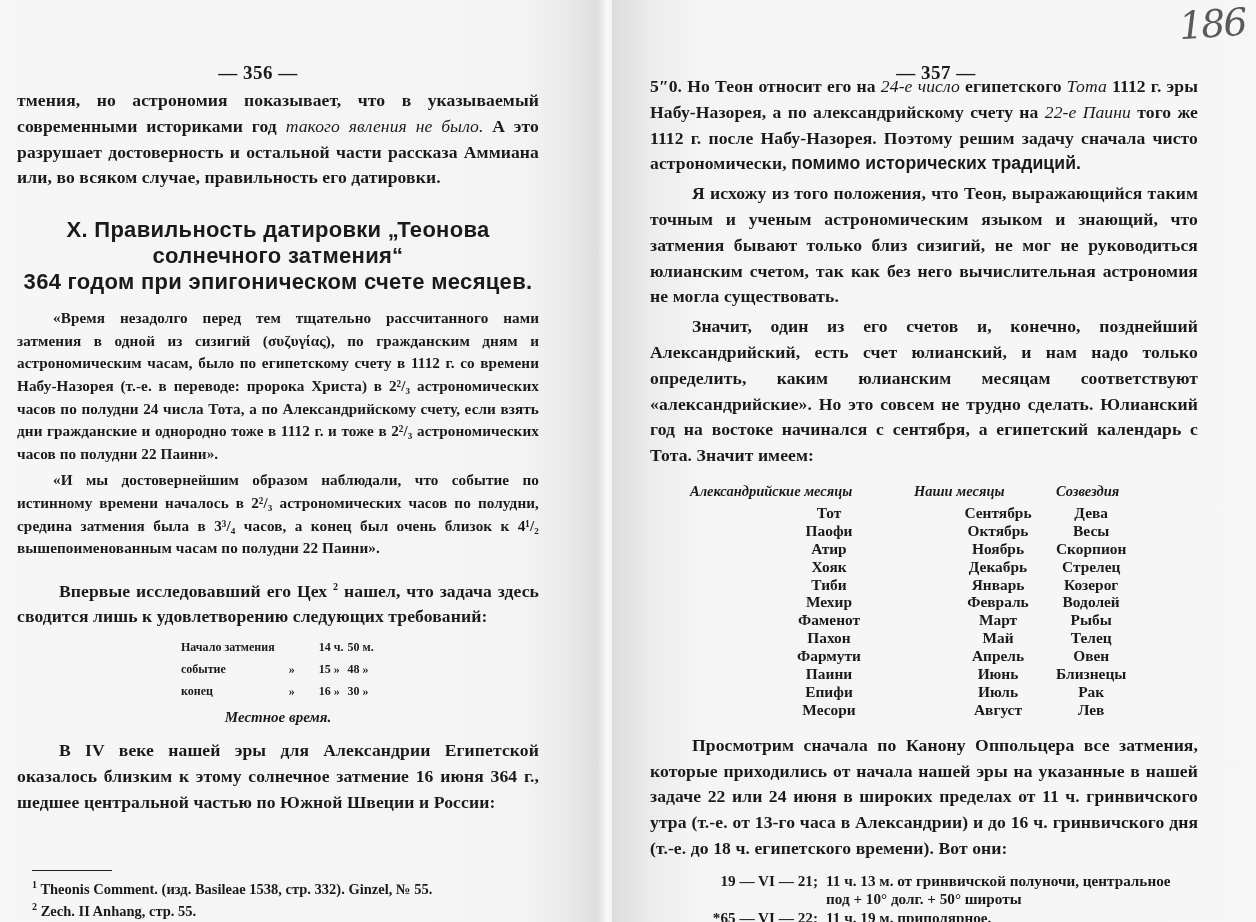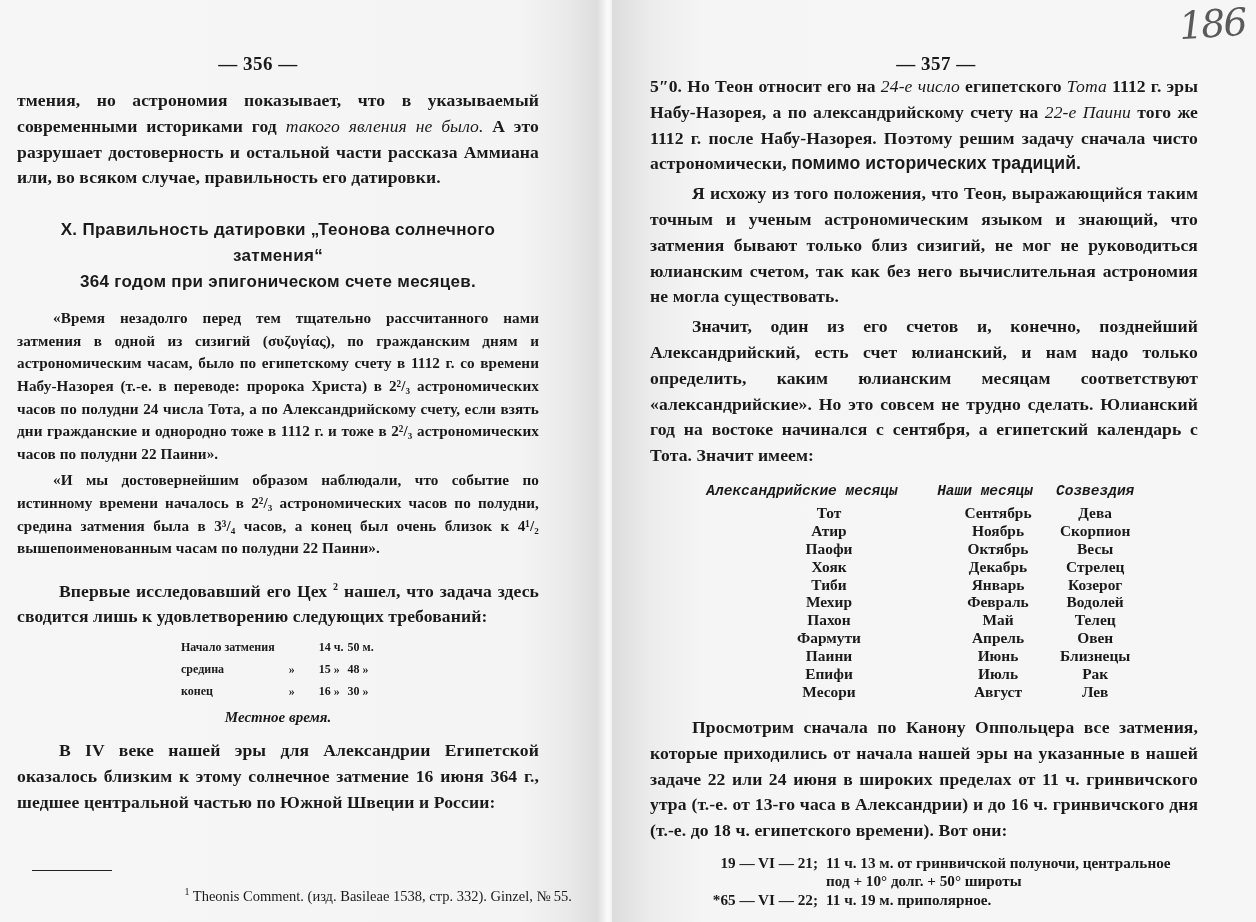--- a/index.html
+++ b/index.html
@@ -7,49 +7,49 @@
     width:1256px; height:922px; overflow:hidden; position:relative;
     background:#f3f3f3;
     font-family:"Liberation Serif","DejaVu Serif",serif;
     color:#1a1a1a;
   }
   .page { position:absolute; top:0; height:922px; overflow:hidden; }
   #page-left { left:0; width:612px; background:linear-gradient(to right,#f6f6f6 0%,#f4f4f4 85%,#e9e9e9 93%,#d8d8d8 100%); }
   #page-right { left:612px; width:644px; background:linear-gradient(to right,#dcdcdc 0%,#ececec 6%,#f5f5f5 14%,#f6f6f6 100%); }
   .gutter-strip { position:absolute; top:0; left:598px; width:20px; height:922px; background:linear-gradient(to right,#e0e0e0,#fbfbfb 50%,#e2e2e2); }
 
-  .pnum { position:absolute; top:53px; font-size:19px; font-weight:bold; text-align:center; width:200px; letter-spacing:0.5px; }
+  .pnum { position:absolute; top:62px; font-size:19px; font-weight:bold; text-align:center; width:200px; letter-spacing:0.5px; }
   #page-left .pnum { left:158px; }
   #page-right .pnum { left:224px; }
 
   .col { position:absolute; }
   #page-left .col { left:17px; top:88px; width:522px; }
   #page-right .col { left:38px; top:74px; width:548px; }
 
   p { margin:0; text-align:justify; font-size:17.6px; line-height:25.8px; font-weight:bold; letter-spacing:0.1px; }
   p.indent { text-indent:42px; }
   i, .it { font-style:italic; font-weight:normal; }
   .sans { font-family:"Liberation Sans","DejaVu Sans",sans-serif; font-weight:bold; }
 
-  h2.sec { margin:0; font-family:"Liberation Sans","DejaVu Sans",sans-serif; font-weight:bold; font-size:17px; line-height:26px; text-align:center; letter-spacing:0.3px; }
+  h2.sec { margin:0; font-family:"Liberation Sans","DejaVu Sans",sans-serif; font-weight:bold; font-size:22px; line-height:26px; text-align:center; letter-spacing:0.3px; }
 
   .quote p { font-size:15.2px; line-height:22.6px; }
   .quote p.qfirst { text-indent:36px; }
 
   .req-table { margin:6px 0 0 164px; font-size:12px; font-weight:bold; line-height:22px; border-collapse:collapse; }
   .req-table td { padding:0 4px 0 0; white-space:nowrap; }
   .caption { text-align:center; font-style:italic; font-size:15px; font-weight:bold; margin:4px 0 0 0; line-height:22px; }
 
   .footnotes { position:absolute; left:32px; top:876px; width:540px; }
   .fn-rule { position:absolute; left:32px; top:870px; width:80px; border-top:1.5px solid #222; }
-  .fn { font-size:14.5px; line-height:32px; font-weight:normal;text-align:right; }
+  .fn { font-size:14.5px; line-height:17px; font-weight:bold; }
   sup { font-size:10px; }
 
   .months { margin:12px 0 0 40px; border-collapse:collapse; font-size:15.4px; font-weight:bold; }
-  .months th { font-style:italic; font-weight:bold; font-size:14.5px; text-align:center; padding:0 0 3px 0; line-height:20px;font-family:Liberation Mono, monospace; }
+  .months th { font-style:italic; font-weight:bold; font-size:14.5px; text-align:left; padding:0 0 3px 0; line-height:20px; }
   .months td { line-height:17.9px; padding:0;text-align:center; }
   .months td.c1 { padding-left:54px; width:170px; }
   .months td.c2 { padding-left:26px; width:116px; }
   .months th.h1 { width:224px; }
   .months th.h2 { width:142px; }
 
   .eclipses { margin:10px 0 0 0; border-collapse:collapse; font-size:15.2px; font-weight:bold; }
   .eclipses td { line-height:18.5px; padding:0; white-space:nowrap; vertical-align:top; }
   .eclipses td.date { text-align:right; width:168px; padding-right:8px; }
 
@@ -83,21 +83,21 @@
 
     <table class="req-table">
       <tbody>
           <tr>
         <td>Начало затмения</td>
         <td></td>
         <td>14 ч.</td>
         <td>50 м.</td>
       </tr>
       <tr>
-        <td>средина</td>
+        <td>событие</td>
         <td style="padding-left:10px;padding-right:24px">»</td>
         <td>15 »</td>
         <td>48 »</td>
       </tr>
       <tr>
         <td>конец</td>
         <td style="padding-left:10px;padding-right:24px">»</td>
         <td>16 »</td>
         <td>30 »</td>
       </tr>
@@ -137,43 +137,48 @@
           <th>Созвездия</th>
         </tr>
       </thead>
       <tbody id="months-body">
           <tr>
             <td class="c1">Тот</td>
             <td class="c2">Сентябрь</td>
             <td class="c3">Дева</td>
           </tr>
           <tr>
+            <td class="c1">Паофи</td>
+            <td class="c2">Октябрь</td>
+            <td class="c3">Весы</td>
+          </tr>
+          <tr>
             <td class="c1">Атир</td>
             <td class="c2">Ноябрь</td>
             <td class="c3">Скорпион</td>
           </tr>
           <tr>
-            <td class="c1">Паофи</td>
-            <td class="c2">Октябрь</td>
-            <td class="c3">Весы</td>
-          </tr>
-          <tr>
             <td class="c1">Хояк</td>
             <td class="c2">Декабрь</td>
             <td class="c3">Стрелец</td>
           </tr>
           <tr>
             <td class="c1">Тиби</td>
             <td class="c2">Январь</td>
             <td class="c3">Козерог</td>
           </tr>
           <tr>
             <td class="c1">Мехир</td>
             <td class="c2">Февраль</td>
             <td class="c3">Водолей</td>
+          </tr>
+          <tr>
+            <td class="c1">Фаменот</td>
+            <td class="c2">Март</td>
+            <td class="c3">Рыбы</td>
           </tr>
           <tr>
             <td class="c1">Пахон</td>
             <td class="c2">Май</td>
             <td class="c3">Телец</td>
           </tr>
           <tr>
             <td class="c1">Фармути</td>
             <td class="c2">Апрель</td>
             <td class="c3">Овен</td>

